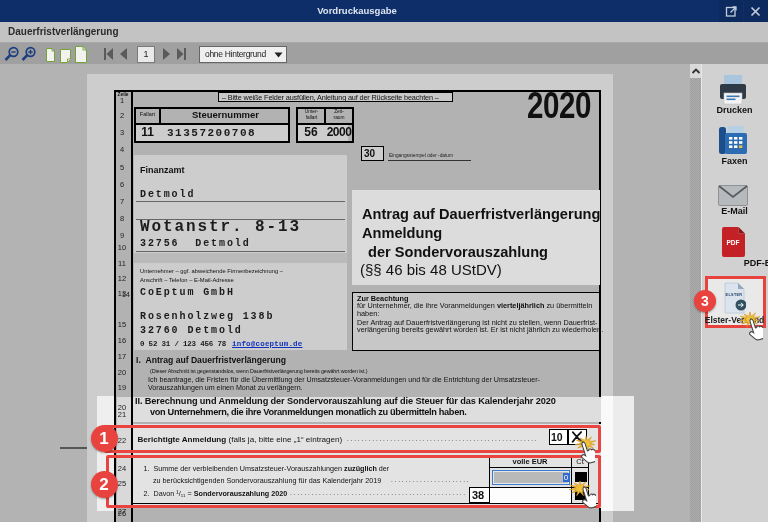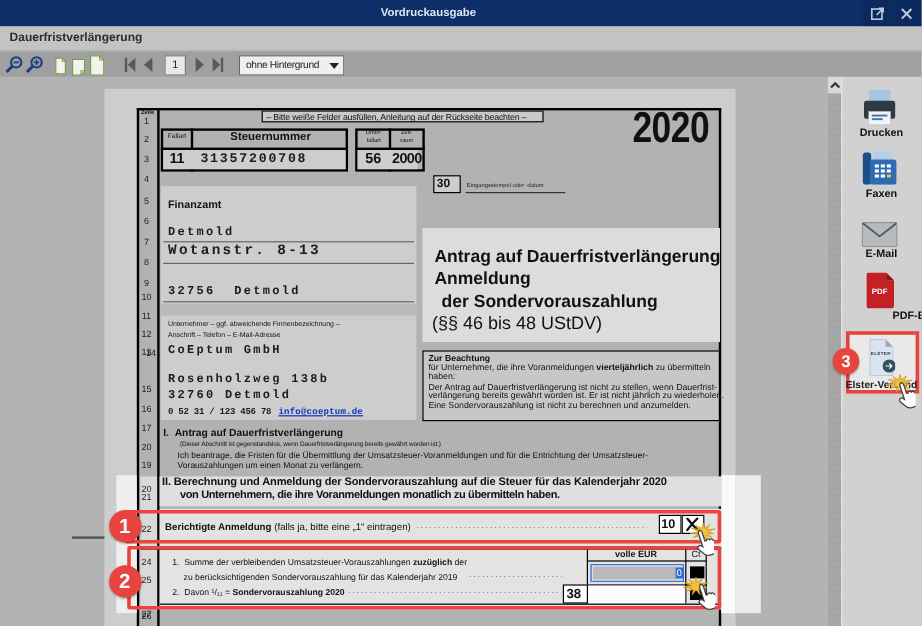--- a/index.html
+++ b/index.html
@@ -188,21 +188,21 @@
   <div class="abs ftxt" style="left:325px;top:125px;width:28px;text-align:center;font-size:12px;font-weight:bold;letter-spacing:-0.5px;">2000</div>
 
   <div class="abs" style="left:361px;top:146px;width:23px;height:15px;background:#cdcdcd;border:1.5px solid #000;box-sizing:border-box;"></div>
   <div class="abs ftxt" style="left:364px;top:148px;font-size:10px;font-weight:bold;">30</div>
   <div class="abs ftxt" style="left:389px;top:153px;font-size:4.8px;color:#222;">Eingangsstempel oder -datum</div>
   <div class="abs" style="left:388px;top:160px;width:83px;height:1px;background:#333;"></div>
 
   <div class="abs ftxt" style="left:140px;top:165px;font-size:9px;font-weight:bold;">Finanzamt</div>
   <div class="abs mono" style="left:140px;top:189px;font-size:10px;letter-spacing:1.9px;">Detmold</div>
   <div class="abs" style="left:136px;top:201px;width:209px;height:1px;background:#666;"></div>
-  <div class="abs mono" style="left:140px;top:202px;font-size:12px;letter-spacing:1.9px;">Wotanstr. 8-13</div>
+  <div class="abs mono" style="left:140px;top:218px;font-size:16px;letter-spacing:1.9px;">Wotanstr. 8-13</div>
   <div class="abs" style="left:136px;top:219px;width:209px;height:1px;background:#666;"></div>
   <div class="abs mono" style="left:140px;top:238px;font-size:10px;letter-spacing:1.9px;">32756&nbsp;&nbsp;Detmold</div>
   <div class="abs" style="left:136px;top:251px;width:209px;height:1px;background:#666;"></div>
   <div class="abs" style="left:134px;top:253px;width:213px;height:10px;background:#bababa;"></div>
   <div class="abs ftxt" style="left:140px;top:268px;font-size:5.8px;">Unternehmer – ggf. abweichende Firmenbezeichnung –</div>
   <div class="abs ftxt" style="left:140px;top:277px;font-size:5.8px;">Anschrift – Telefon – E-Mail-Adresse</div>
   <div class="abs mono" style="left:140px;top:287px;font-size:10px;letter-spacing:1.9px;">CoEptum GmbH</div>
   <div class="abs mono" style="left:140px;top:311px;font-size:10px;letter-spacing:1.9px;">Rosenholzweg 138b</div>
   <div class="abs mono" style="left:140px;top:325px;font-size:10px;letter-spacing:1.9px;">32760 Detmold</div>
   <div class="abs mono" style="left:140px;top:340px;font-size:7.5px;letter-spacing:-0.2px;">0 52 31 / 123 456 78</div>
@@ -211,21 +211,20 @@
   <div class="abs ftxt" style="left:362px;top:207px;font-size:14.6px;line-height:14px;font-weight:bold;">Antrag auf Dauerfristverlängerung</div>
   <div class="abs ftxt" style="left:362px;top:226px;font-size:14.6px;line-height:14px;font-weight:bold;">Anmeldung</div>
   <div class="abs ftxt" style="left:368px;top:245px;font-size:14.6px;line-height:14px;font-weight:bold;">der Sondervorauszahlung</div>
   <div class="abs ftxt" style="left:360px;top:263px;font-size:15px;line-height:14px;">(§§ 46 bis 48 UStDV)</div>
 
   <div class="abs ftxt" style="left:357px;top:293.5px;font-size:7.3px;font-weight:bold;">Zur Beachtung</div>
   <div class="abs ftxt" style="left:357px;top:301px;font-size:7.3px;">für Unternehmer, die ihre Voranmeldungen <b>vierteljährlich</b> zu übermitteln</div>
   <div class="abs ftxt" style="left:357px;top:308.5px;font-size:7.3px;">haben:</div>
   <div class="abs ftxt" style="left:357px;top:317.5px;font-size:7.3px;">Der Antrag auf Dauerfristverlängerung ist nicht zu stellen, wenn Dauerfrist-</div>
   <div class="abs ftxt" style="left:357px;top:325px;font-size:7.3px;">verlängerung bereits gewährt worden ist. Er ist nicht jährlich zu wiederholen.</div>
-  <div class="abs ftxt" style="left:357px;top:332.5px;font-size:7.3px;">Eine Sondervorauszahlung ist nicht zu berechnen und anzumelden.</div>
 
   <div class="abs ftxt" style="left:136px;top:355px;font-size:8.6px;font-weight:bold;">I.&nbsp;&nbsp;Antrag auf Dauerfristverlängerung</div>
   <div class="abs ftxt" style="left:150px;top:367.5px;font-size:5.4px;letter-spacing:-0.1px;">(Dieser Abschnitt ist gegenstandslos, wenn Dauerfristverlängerung bereits gewährt worden ist.)</div>
   <div class="abs ftxt" style="left:148px;top:375.5px;font-size:7.1px;">Ich beantrage, die Fristen für die Übermittlung der Umsatzsteuer-Voranmeldungen und für die Entrichtung der Umsatzsteuer-</div>
   <div class="abs ftxt" style="left:148px;top:383.5px;font-size:7.1px;">Vorauszahlungen um einen Monat zu verlängern.</div>
 
   <div class="abs ftxt" style="left:135px;top:396px;font-size:9.2px;font-weight:bold;letter-spacing:-0.1px;">II. Berechnung und Anmeldung der Sondervorauszahlung auf die Steuer für das Kalenderjahr 2020</div>
   <div class="abs ftxt" style="left:150px;top:406.5px;font-size:9.2px;font-weight:bold;letter-spacing:-0.32px;">von Unternehmern, die ihre Voranmeldungen monatlich zu übermitteln haben.</div>
 
   <div class="abs ftxt" style="left:137.5px;top:434.5px;font-size:8.1px;"><b>Berichtigte Anmeldung</b> (falls ja, bitte eine „1“ eintragen)</div>

